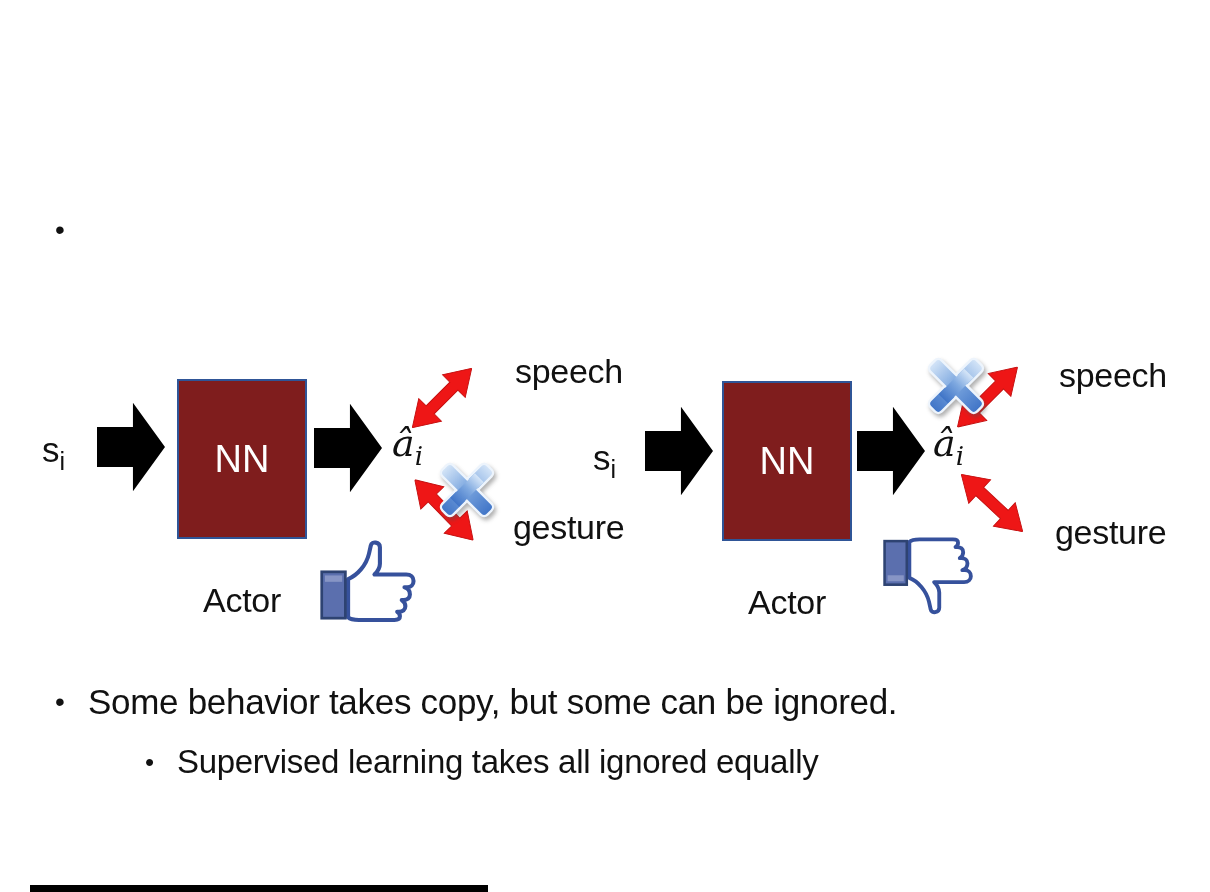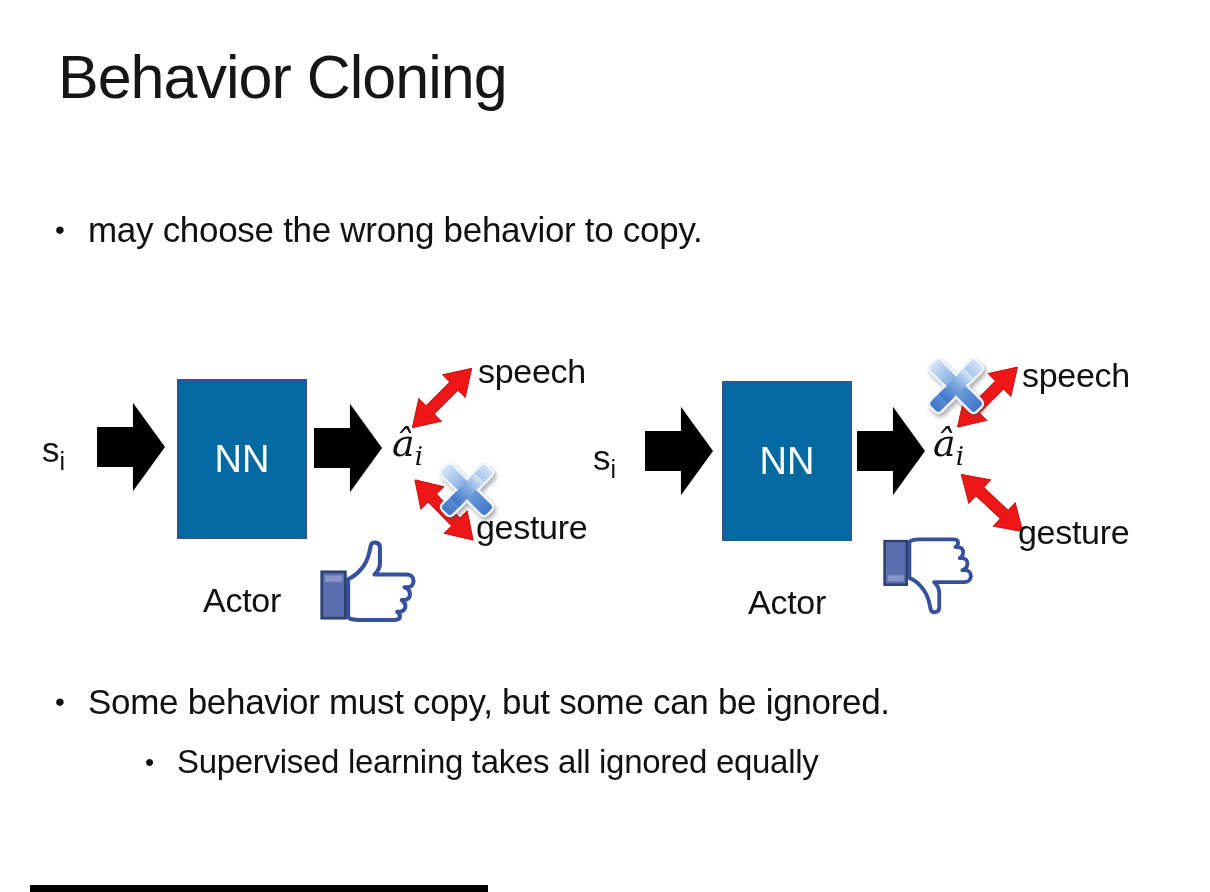--- a/index.html
+++ b/index.html
@@ -15,38 +15,38 @@
   .bullet-row{display:flex;align-items:flex-start;}
   .marker{width:33px;flex:0 0 33px;font-size:28px;line-height:52px;}
   .marker.small{width:32px;flex:0 0 32px;font-size:26px;line-height:48px;}
   .b-text{font-size:35px;line-height:52px;letter-spacing:-0.3px;white-space:nowrap;}
   .b-text.small{font-size:33px;line-height:48px;}
   .bullet1{left:55px;top:204px;}
   .bullet2{left:55px;top:676px;}
   .bullet3{left:145px;top:738px;}
   
   .nn-box{
-    width:130px;height:160px;background:#0369a1;border:2px solid #2F5597;
+    width:130px;height:160px;background:#7f1d1d;border:2px solid #2F5597;
     box-sizing:border-box;display:flex;align-items:center;justify-content:center;
     color:#fff;font-size:38px;
   }
   .nn-left{left:177px;top:379px;}
   .nn-right{left:722px;top:381px;}
   .actor{width:130px;text-align:center;font-size:34px;letter-spacing:-0.3px;margin-top:29px;}
   .actor-left{left:177px;top:552px;}
   .actor-right{left:722px;top:554px;}
   .sym{font-size:35px;white-space:nowrap;}
   .sym sub{font-size:25px;line-height:0;}
   .s-left{left:42px;top:430px;}
   .s-right{left:593px;top:438px;}
   .ahat{font-family:"DejaVu Serif",serif;font-style:italic;font-size:38px;white-space:nowrap;}
   .ahat sub{font-size:26px;line-height:0;font-style:italic;}
   .a-left{left:392px;top:421px;}
   .a-right{left:933px;top:421px;}
-  .lbl{font-size:34px;letter-spacing:-0.3px;white-space:nowrap;}
+  .lbl{font-size:34px;letter-spacing:-0.3px;white-space:nowrap;margin-left:37px;}
   .speech-left{left:478px;top:352px;}
   .gesture-left{left:476px;top:508px;}
   .speech-right{left:1022px;top:356px;}
   .gesture-right{left:1018px;top:513px;}
   .blk-arrow{width:68px;height:94px;}
   .blk-l1{left:97px;top:400px;}
   .blk-l2{left:314px;top:401px;}
   .blk-r1{left:645px;top:404px;}
   .blk-r2{left:857px;top:404px;}
   .dbl{height:34px;}
@@ -61,26 +61,24 @@
   .thumb{width:100px;height:92px;}
   .thumb-up{left:319px;top:534px;}
   .thumb-down{left:882px;top:532px;width:94px;height:90px;}
   .bottom-bar{left:30px;top:885px;width:458px;height:7px;background:#000;}
 </style>
 </head>
 <body>
 
 <div class="slide">
 
-  <div class="abs title">Behavior Cloning</div>
 
   <div class="abs bullet1 bullet-row">
     <span class="marker">•</span>
     <span>
-      <span class="b-text" style="display:block">may choose the wrong behavior to copy.</span>
     </span>
   </div>
 
   <div class="abs sym s-left"><span>s</span><sub>i</sub></div>
 
   <svg class="abs blk-arrow blk-l1" viewBox="0 0 70 95">
     <polygon points="0,27 37,27 37,2 70,47.5 37,93 37,68 0,68" fill="#000"></polygon>
   </svg>
 
   <div class="abs nn-box nn-left">
@@ -174,21 +172,21 @@
   <svg class="abs thumb thumb-down" viewBox="0 0 110 92">
     <g transform="scale(1,-1) translate(0,-92)">
       <path d="M32,87 L32,45 C42,41 52,30 55,17 L57,8 C58,3 67,4 67,10 L67,28 C67,33 64,37 61,40 L96,40 C101,40 104,43 104,47 C104,51 101,54 97,54 L94,54 C98,55 100,58 100,62 C100,66 97,68 93,68 L91,68 C94,70 95,72 95,75 C95,79 92,81 88,81 L86,81 C88,82 89,84 89,86 C89,89 86,90 83,90 L44,90 C39,90 34,89 32,87 Z" fill="#FFFFFF" stroke="#36519C" stroke-width="4.5" stroke-linejoin="round"></path>
       <rect x="3" y="37" width="26" height="51" fill="#5B6FAE" stroke="#2E4372" stroke-width="3"></rect>
       <rect x="6.5" y="41" width="19" height="7" fill="#8795C5"></rect>
     </g>
   </svg>
 
   <div class="abs bullet2 bullet-row">
     <span class="marker">•</span>
-    <span class="b-text">Some behavior must copy, but some can be ignored.</span>
+    <span class="b-text">Some behavior takes copy, but some can be ignored.</span>
   </div>
 
   <div class="abs bullet3 bullet-row">
     <span class="marker small">•</span>
     <span class="b-text small">Supervised learning takes all ignored equally</span>
   </div>
 
   <div class="abs bottom-bar"></div>
 
 </div>

